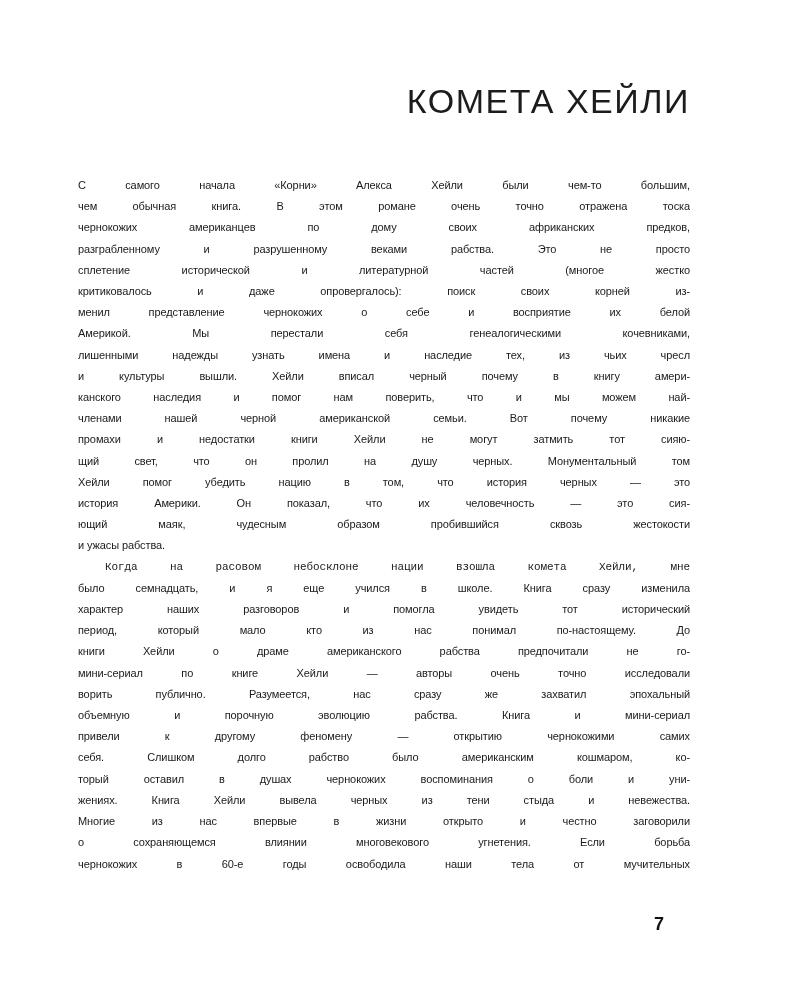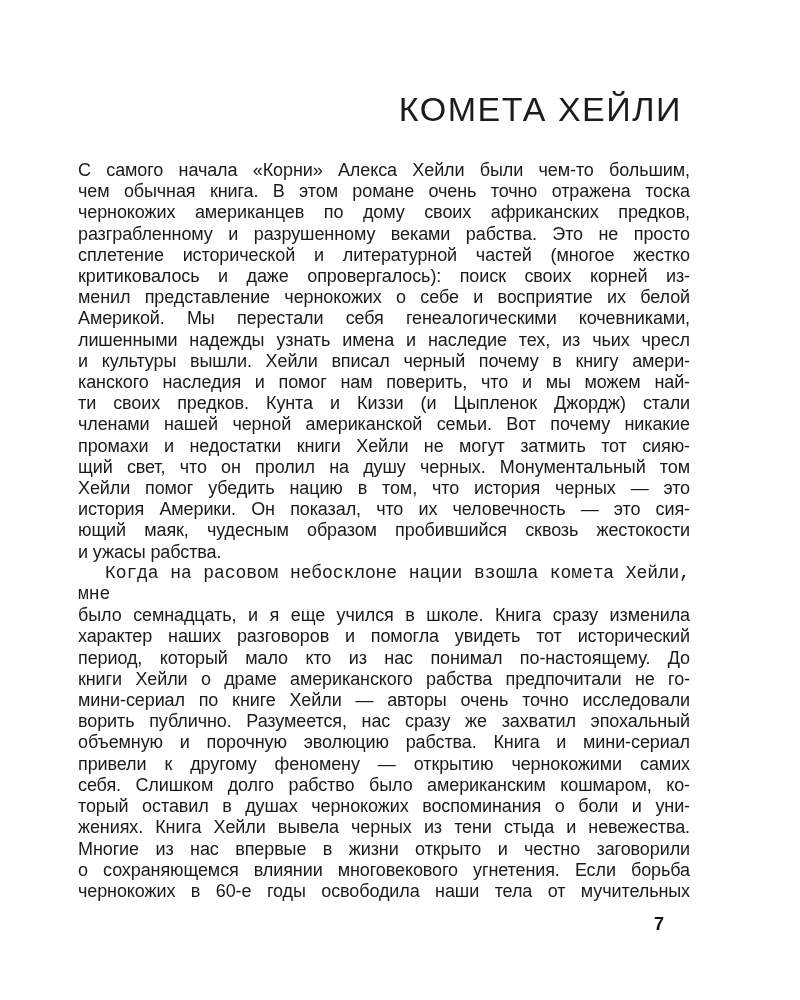--- a/index.html
+++ b/index.html
@@ -12,33 +12,33 @@
     width: 800px;
     height: 1000px;
     background: #ffffff;
     overflow: hidden;
     font-family: "Liberation Sans", "DejaVu Sans", sans-serif;
   }
   .chapter-title {
     position: absolute;
     top: 82px;
     right: 110px;
-    margin: 8px;
+    margin: 0;
     font-size: 34px;
     font-weight: 300;
     letter-spacing: 1.5px;
     color: #1c1c1c;
     white-space: nowrap;
   }
   .body-text {
     position: absolute;
     left: 78px;
-    top: 160px;
+    top: 175px;
     width: 612px;
-    font-size: 18px;
+    font-size: 11px;
     line-height: 21.2px;
     letter-spacing: -0.1px;
     color: #1a1a1a;
   }
   .para {
     margin: 0;
     padding: 0;
   }
   .line {
     text-align: justify;
@@ -75,21 +75,20 @@
         <div class="line">чем обычная книга. В этом романе очень точно отражена тоска</div>
         <div class="line">чернокожих американцев по дому своих африканских предков,</div>
         <div class="line">разграбленному и разрушенному веками рабства. Это не просто</div>
         <div class="line">сплетение исторической и литературной частей (многое жестко</div>
         <div class="line">критиковалось и даже опровергалось): поиск своих корней из-</div>
         <div class="line">менил представление чернокожих о себе и восприятие их белой</div>
         <div class="line">Америкой. Мы перестали себя генеалогическими кочевниками,</div>
         <div class="line">лишенными надежды узнать имена и наследие тех, из чьих чресл</div>
         <div class="line">и культуры вышли. Хейли вписал черный почему в книгу амери-</div>
         <div class="line">канского наследия и помог нам поверить, что и мы можем най-</div>
-        <div class="line">ти своих предков. Кунта и Киззи (и Цыпленок Джордж) стали</div>
         <div class="line">членами нашей черной американской семьи. Вот почему никакие</div>
         <div class="line">промахи и недостатки книги Хейли не могут затмить тот сияю-</div>
         <div class="line">щий свет, что он пролил на душу черных. Монументальный том</div>
         <div class="line">Хейли помог убедить нацию в том, что история черных — это</div>
         <div class="line">история Америки. Он показал, что их человечность — это сия-</div>
         <div class="line">ющий маяк, чудесным образом пробившийся сквозь жестокости</div>
         <div class="line flush">и ужасы рабства.</div>
       </div>
       <div class="para">
         <div class="line indent">Когда на расовом небосклоне нации взошла комета Хейли, мне</div>

